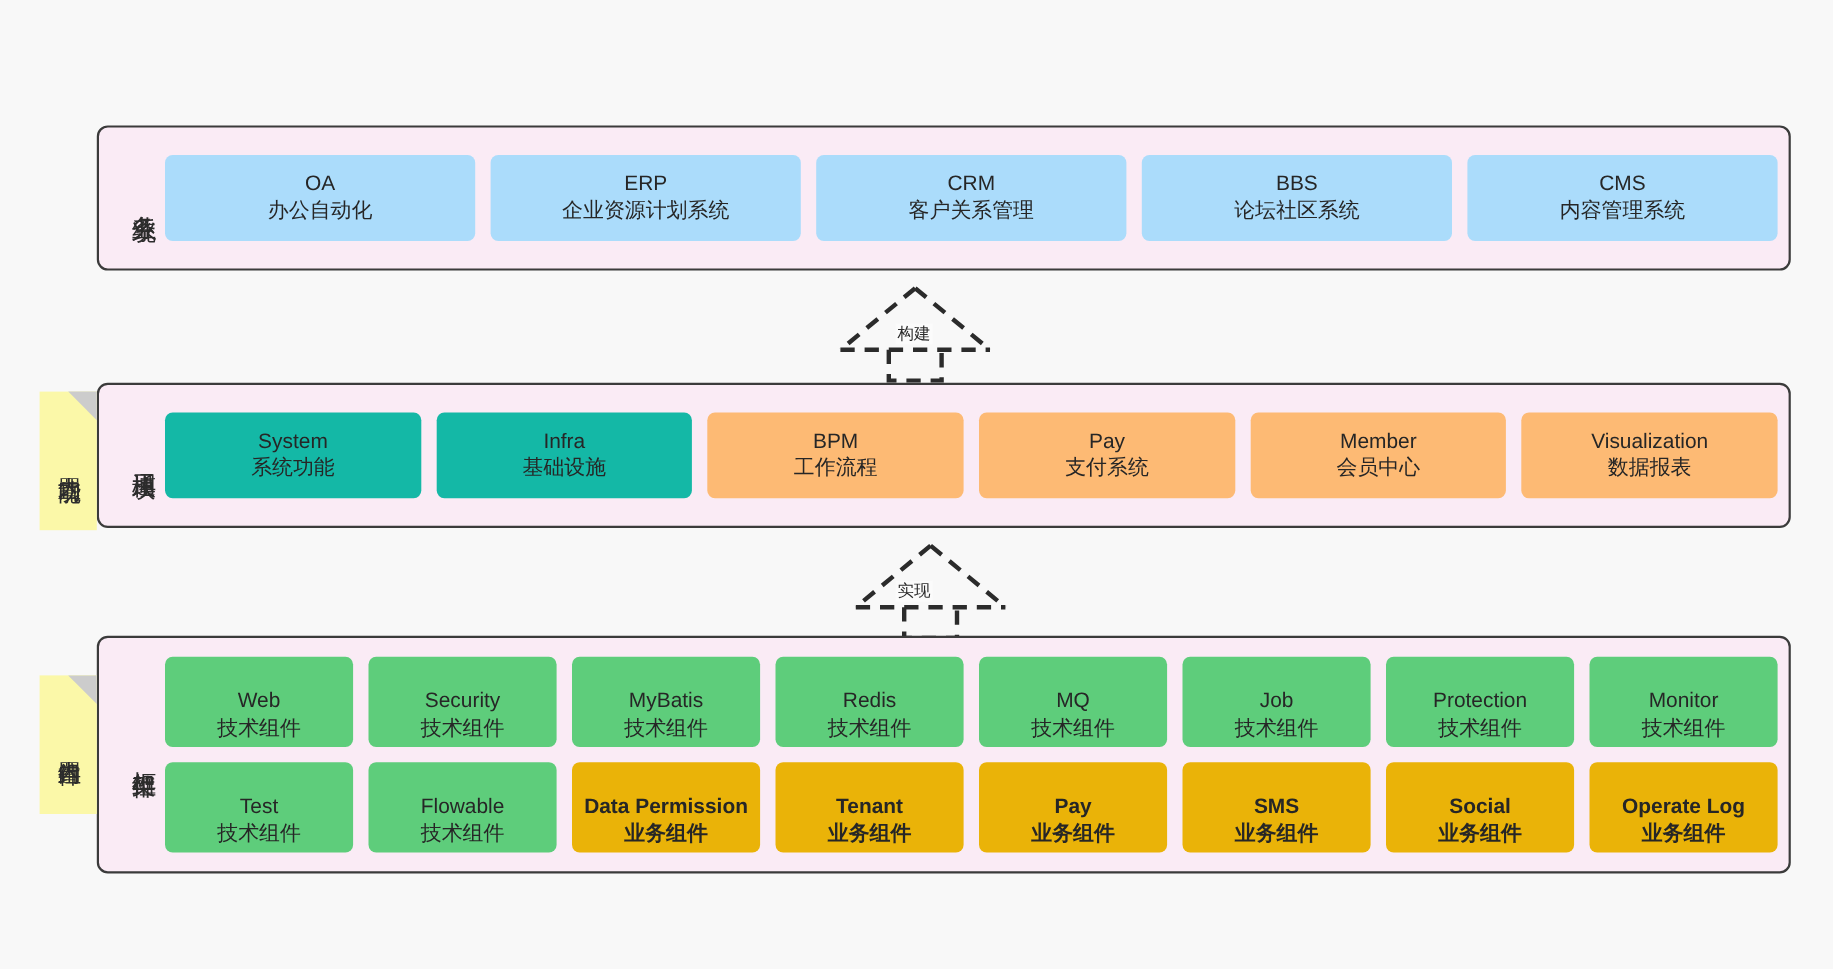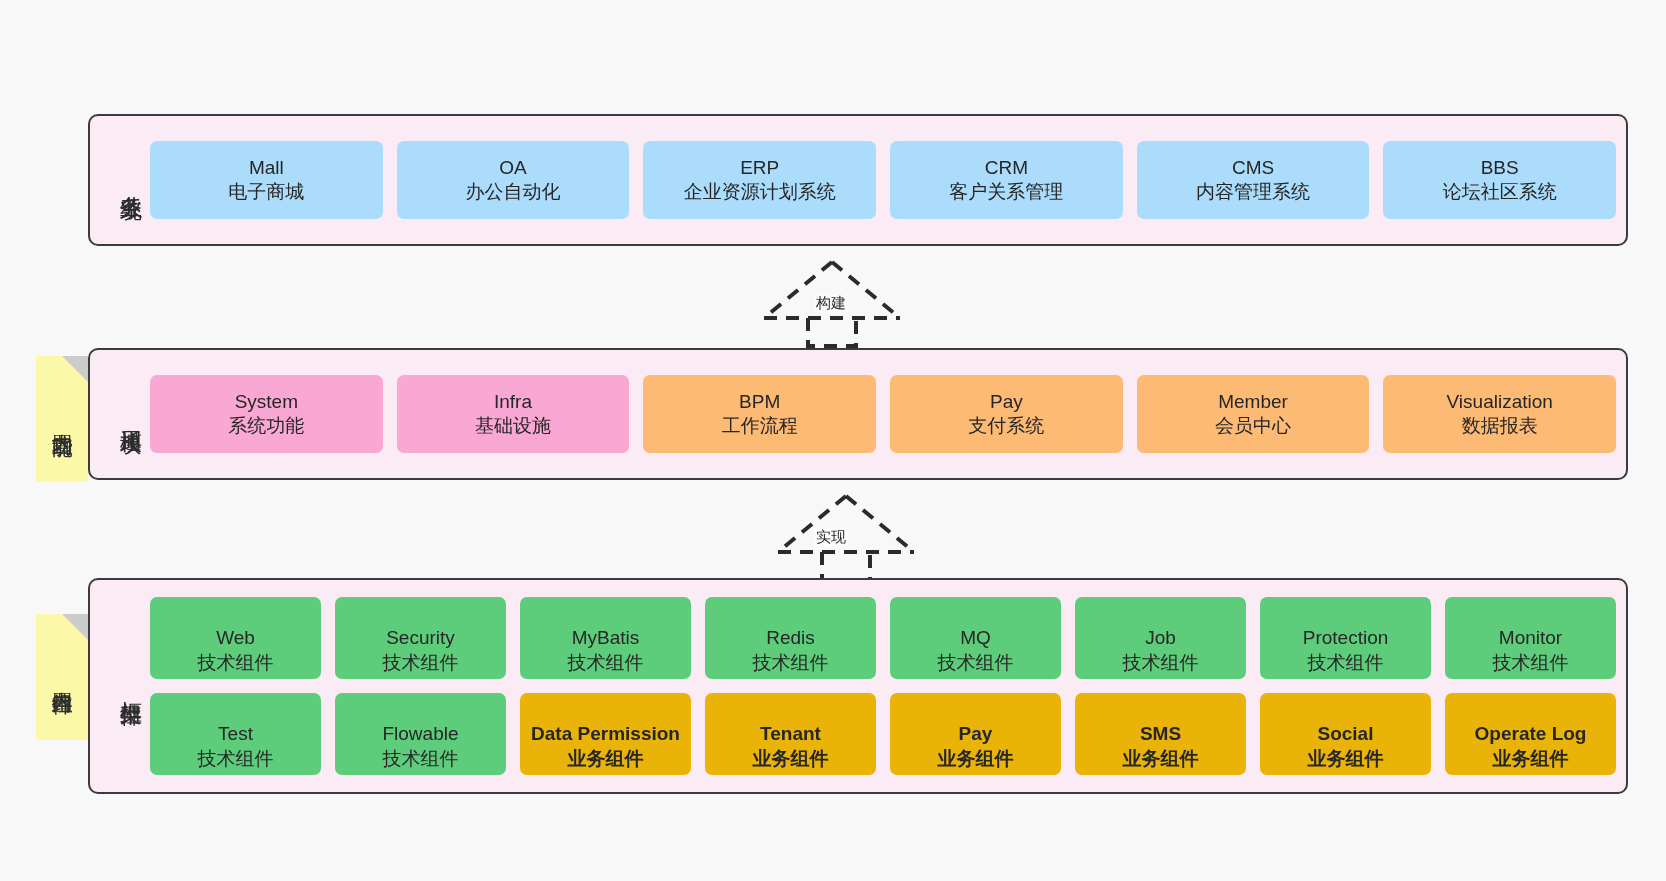--- a/index.html
+++ b/index.html
@@ -52,21 +52,21 @@
   .card .t1 { font-size: 19px; }
   .card .t2 { font-size: 19px; }
 
   
   #layer-business { left: 88px; top: 114px; width: 1540px; height: 132px; }
   #layer-business .card { height: 78px; background: #abdcfb; }
 
   
   #layer-modules { left: 88px; top: 348px; width: 1540px; height: 132px; }
   #layer-modules .card { height: 78px; }
-  .c-red  { background: #f9a8d4; }
+  .c-red  { background: #14b8a6; }
   .c-pink { background: #fdba74; }
 
   
   #layer-framework { left: 88px; top: 578px; width: 1540px; height: 216px; }
   #layer-framework .card { height: 82px; justify-content: flex-end; }
   .c-green { background: #5ecd7b; }
   .c-lgreen { background: #eab308; font-weight: bold; }
 
   
   .note {
@@ -113,42 +113,38 @@
 </head>
 <body>
 
 <div id="stage">
 
   <div class="layer" id="layer-business">
     <div class="layer-label">业务系统</div>
     <div class="cards">
       <div class="card-row">
         <div class="card c-blue">
-          <span class="t1">Mall</span>
-          <span class="t2">电子商城</span>
-        </div>
-        <div class="card c-blue">
           <span class="t1">OA</span>
           <span class="t2">办公自动化</span>
         </div>
         <div class="card c-blue">
           <span class="t1">ERP</span>
           <span class="t2">企业资源计划系统</span>
         </div>
         <div class="card c-blue">
           <span class="t1">CRM</span>
           <span class="t2">客户关系管理</span>
         </div>
         <div class="card c-blue">
+          <span class="t1">BBS</span>
+          <span class="t2">论坛社区系统</span>
+        </div>
+        <div class="card c-blue">
           <span class="t1">CMS</span>
           <span class="t2">内容管理系统</span>
-        </div>
-        <div class="card c-blue">
-          <span class="t1">BBS</span>
-          <span class="t2">论坛社区系统</span>
         </div>
       </div>
     </div>
   </div>
 
   <div class="arrow" id="arrow-build">
     <svg width="160" height="90" viewBox="0 0 160 90">
       <path d="M80 4 L148 60" fill="none" stroke="#2b2b2b" stroke-width="4" stroke-dasharray="13,9"></path>
       <path d="M80 4 L12 60" fill="none" stroke="#2b2b2b" stroke-width="4" stroke-dasharray="13,9"></path>
       <path d="M12 60 L148 60" fill="none" stroke="#2b2b2b" stroke-width="4" stroke-dasharray="13,9"></path>

